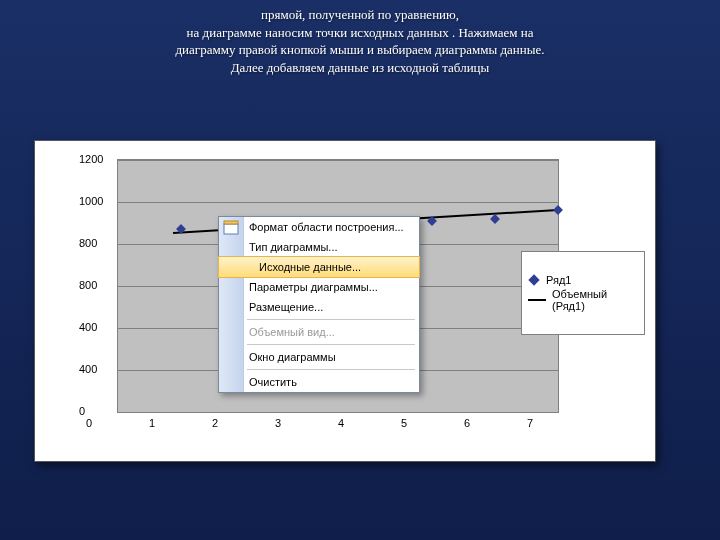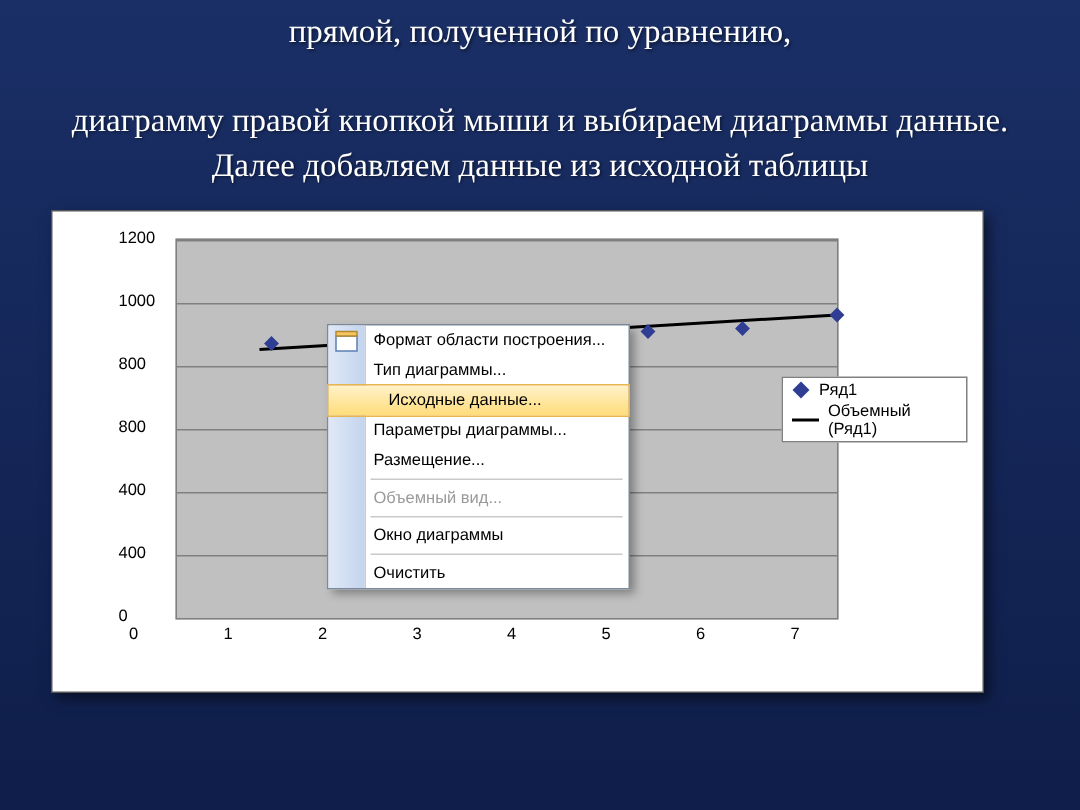--- a/index.html
+++ b/index.html
@@ -6,21 +6,21 @@
   body{
     width:720px;height:540px;
     background:linear-gradient(180deg,#1a2f66 0%,#0f1e4a 100%);
     font-family:"Times New Roman",serif;
     overflow:hidden;
     position:relative;
   }
   .slide-text{
     color:#fff;
     text-align:center;
-    font-size:22px;
+    font-size:13px;
     line-height:1.35;
     padding:6px 40px 0 40px;
     text-shadow:1px 1px 2px rgba(0,0,0,.5);
   }
   .chart-frame{
     position:absolute;
     left:34px;top:140px;
     width:620px;height:320px;
     background:#fff;
     border:1px solid #565656;
@@ -46,21 +46,21 @@
     transform:translateX(-50%);
   }
   
   .legend{
     position:absolute;
     right:10px;top:110px;
     width:110px;
     border:1px solid #808080;
     background:#fff;
     font:11px Arial;color:#000;
-    padding:0 6px;
+    padding:20px 6px;
   }
   .legend-row{display:flex;align-items:center;margin:2px 0}
   .lg-mark-diamond{
     width:8px;height:8px;background:#2f3e93;
     transform:rotate(45deg);margin:0 8px 0 2px;flex:none;
   }
   .lg-mark-line{
     width:18px;height:2px;background:#000;margin:0 6px 0 0;flex:none;
   }
   
@@ -102,21 +102,21 @@
   }
   .ctx-icon{
     position:absolute;left:4px;top:3px;width:16px;height:16px;
   }
 </style>
 </head>
 <body>
 
 <div class="slide-text">
   <span>прямой, полученной по  уравнению,</span><br>
-  <br>
+  <span>на диаграмме наносим точки исходных данных . Нажимаем на</span><br>
   <span>диаграмму правой кнопкой мыши и выбираем диаграммы данные.</span><br>
   <span>Далее добавляем данные из исходной таблицы</span>
 </div>
 
 <div class="chart-frame">
 
   <div class="y-tick" style="top:264px">0</div>
   <div class="y-tick" style="top:222px">400</div>
   <div class="y-tick" style="top:180px">400</div>
   <div class="y-tick" style="top:138px">800</div>

